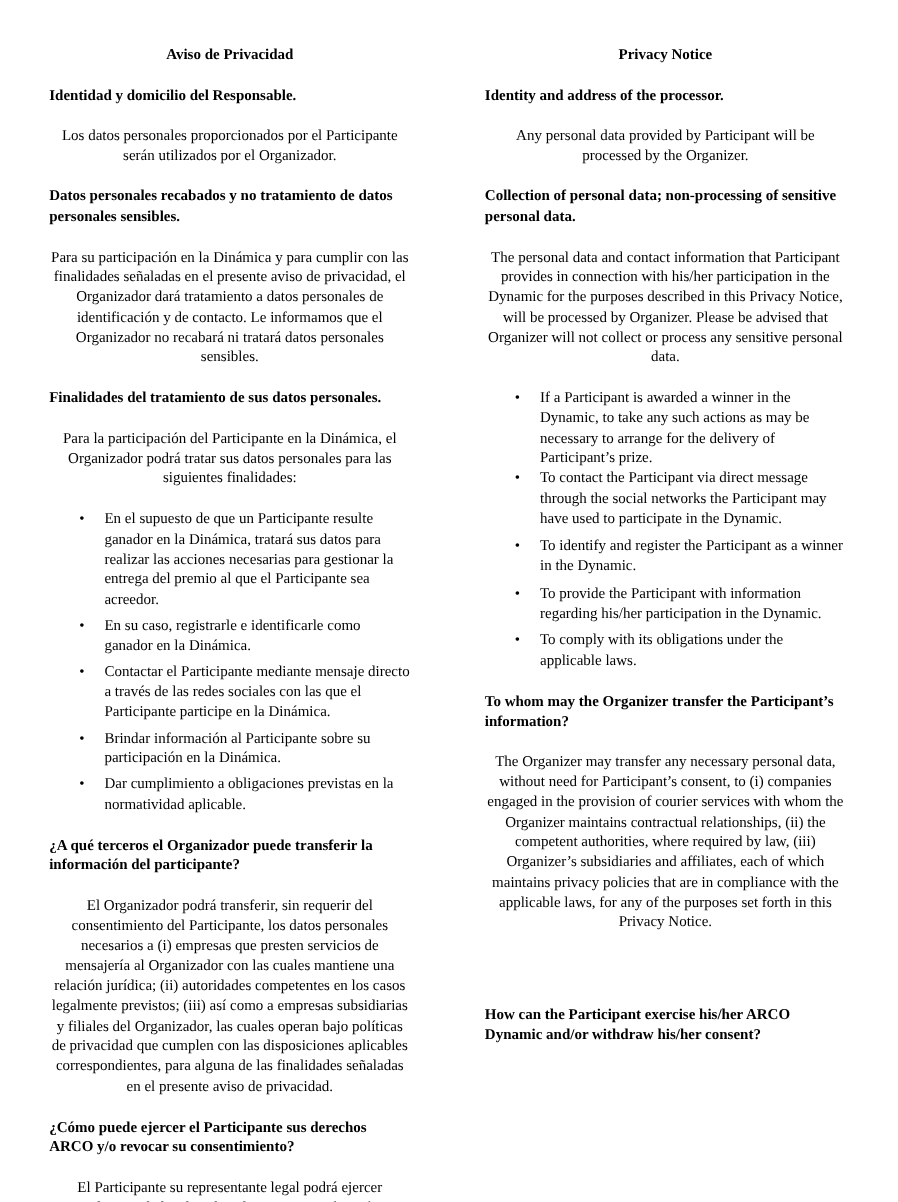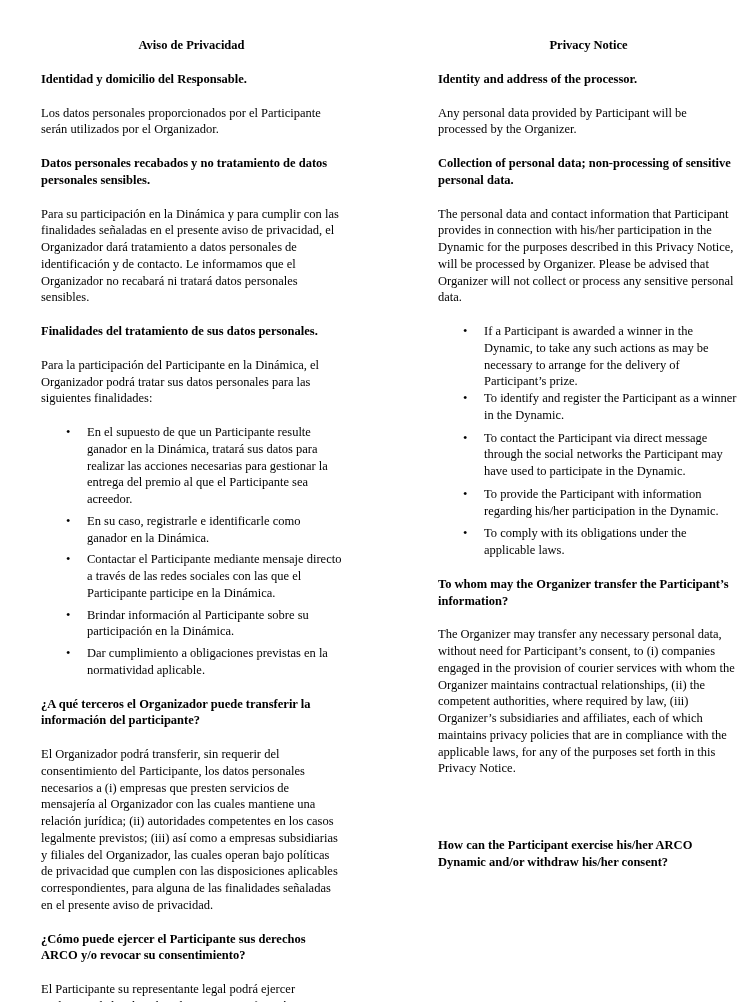--- a/index.html
+++ b/index.html
@@ -9,40 +9,40 @@
     overflow: hidden;
     background: #ffffff;
     color: #000000;
     font-family: "Liberation Serif", "DejaVu Serif", serif;
   }
   .page {
     box-sizing: border-box;
     width: 748px;
     height: 1002px;
     display: flex;
-    gap: 96px;
+    gap: 62px;
     padding: 37px 51px 0 41px;
   }
   .col {
     width: 301px;
     flex: 0 0 301px;
     font-size: 12.5px;
     line-height: 1.34;
     text-align: left;
   }
   .doc-title {
     font-weight: 700;
     text-align: center;
     margin: 0 0 17px 0;
   }
   .heading {
     font-weight: 700;
     margin: 17px 0;
   }
-  .para { margin: 17px 0; }
+  .para { margin: 17px 0; text-align: center; }
   .bullet-list {
     list-style: none;
     margin: 17px 0;
     padding: 0 0 0 46px;
   }
   .bullet-list li {
     position: relative;
     margin: 0 0 5px 0;
   }
   .bullet-list li::before {
@@ -80,22 +80,22 @@
       <p class="para"><span>El Participante su representante legal podrá ejercer cualquiera de los derechos de acceso, rectificación, cancelación u oposición (en lo sucesivo “</span></p>
     </section>
   <section class="col" id="col-1">
       <div class="doc-title">Privacy Notice</div>
       <div class="heading">Identity and address of the processor.</div>
       <p class="para">Any personal data provided by Participant will be processed by the Organizer.</p>
       <div class="heading">Collection of personal data; non-processing of sensitive personal data.</div>
       <p class="para">The personal data and contact information that Participant provides in connection with his/her participation in the Dynamic for the purposes described in this Privacy Notice, will be processed by Organizer. Please be advised that Organizer will not collect or process any sensitive personal data.</p>
       <ul class="bullet-list">
         <li>If a Participant is awarded a winner in the Dynamic, to take any such actions as may be necessary to arrange for the delivery of Participant’s prize.</li>
+        <li>To contact the Participant via direct message through the social networks the Participant may have used to participate in the Dynamic.</li>
         <li>To identify and register the Participant as a winner in the Dynamic.</li>
-        <li>To contact the Participant via direct message through the social networks the Participant may have used to participate in the Dynamic.</li>
         <li>To provide the Participant with information regarding his/her participation in the Dynamic.</li>
         <li>To comply with its obligations under the applicable laws.</li>
       </ul>
       <div class="heading">To whom may the Organizer transfer the Participant’s information?</div>
       <p class="para">The Organizer may transfer any necessary personal data, without need for Participant’s consent, to (i) companies engaged in the provision of courier services with whom the Organizer maintains contractual relationships, (ii) the competent authorities, where required by law, (iii) Organizer’s subsidiaries and affiliates, each of which maintains privacy policies that are in compliance with the applicable laws, for any of the purposes set forth in this Privacy Notice.</p>
       <div class="spacer"></div>
       <div class="heading">How can the Participant exercise his/her ARCO Dynamic and/or withdraw his/her consent?</div>
     </section>
 </div>
 

